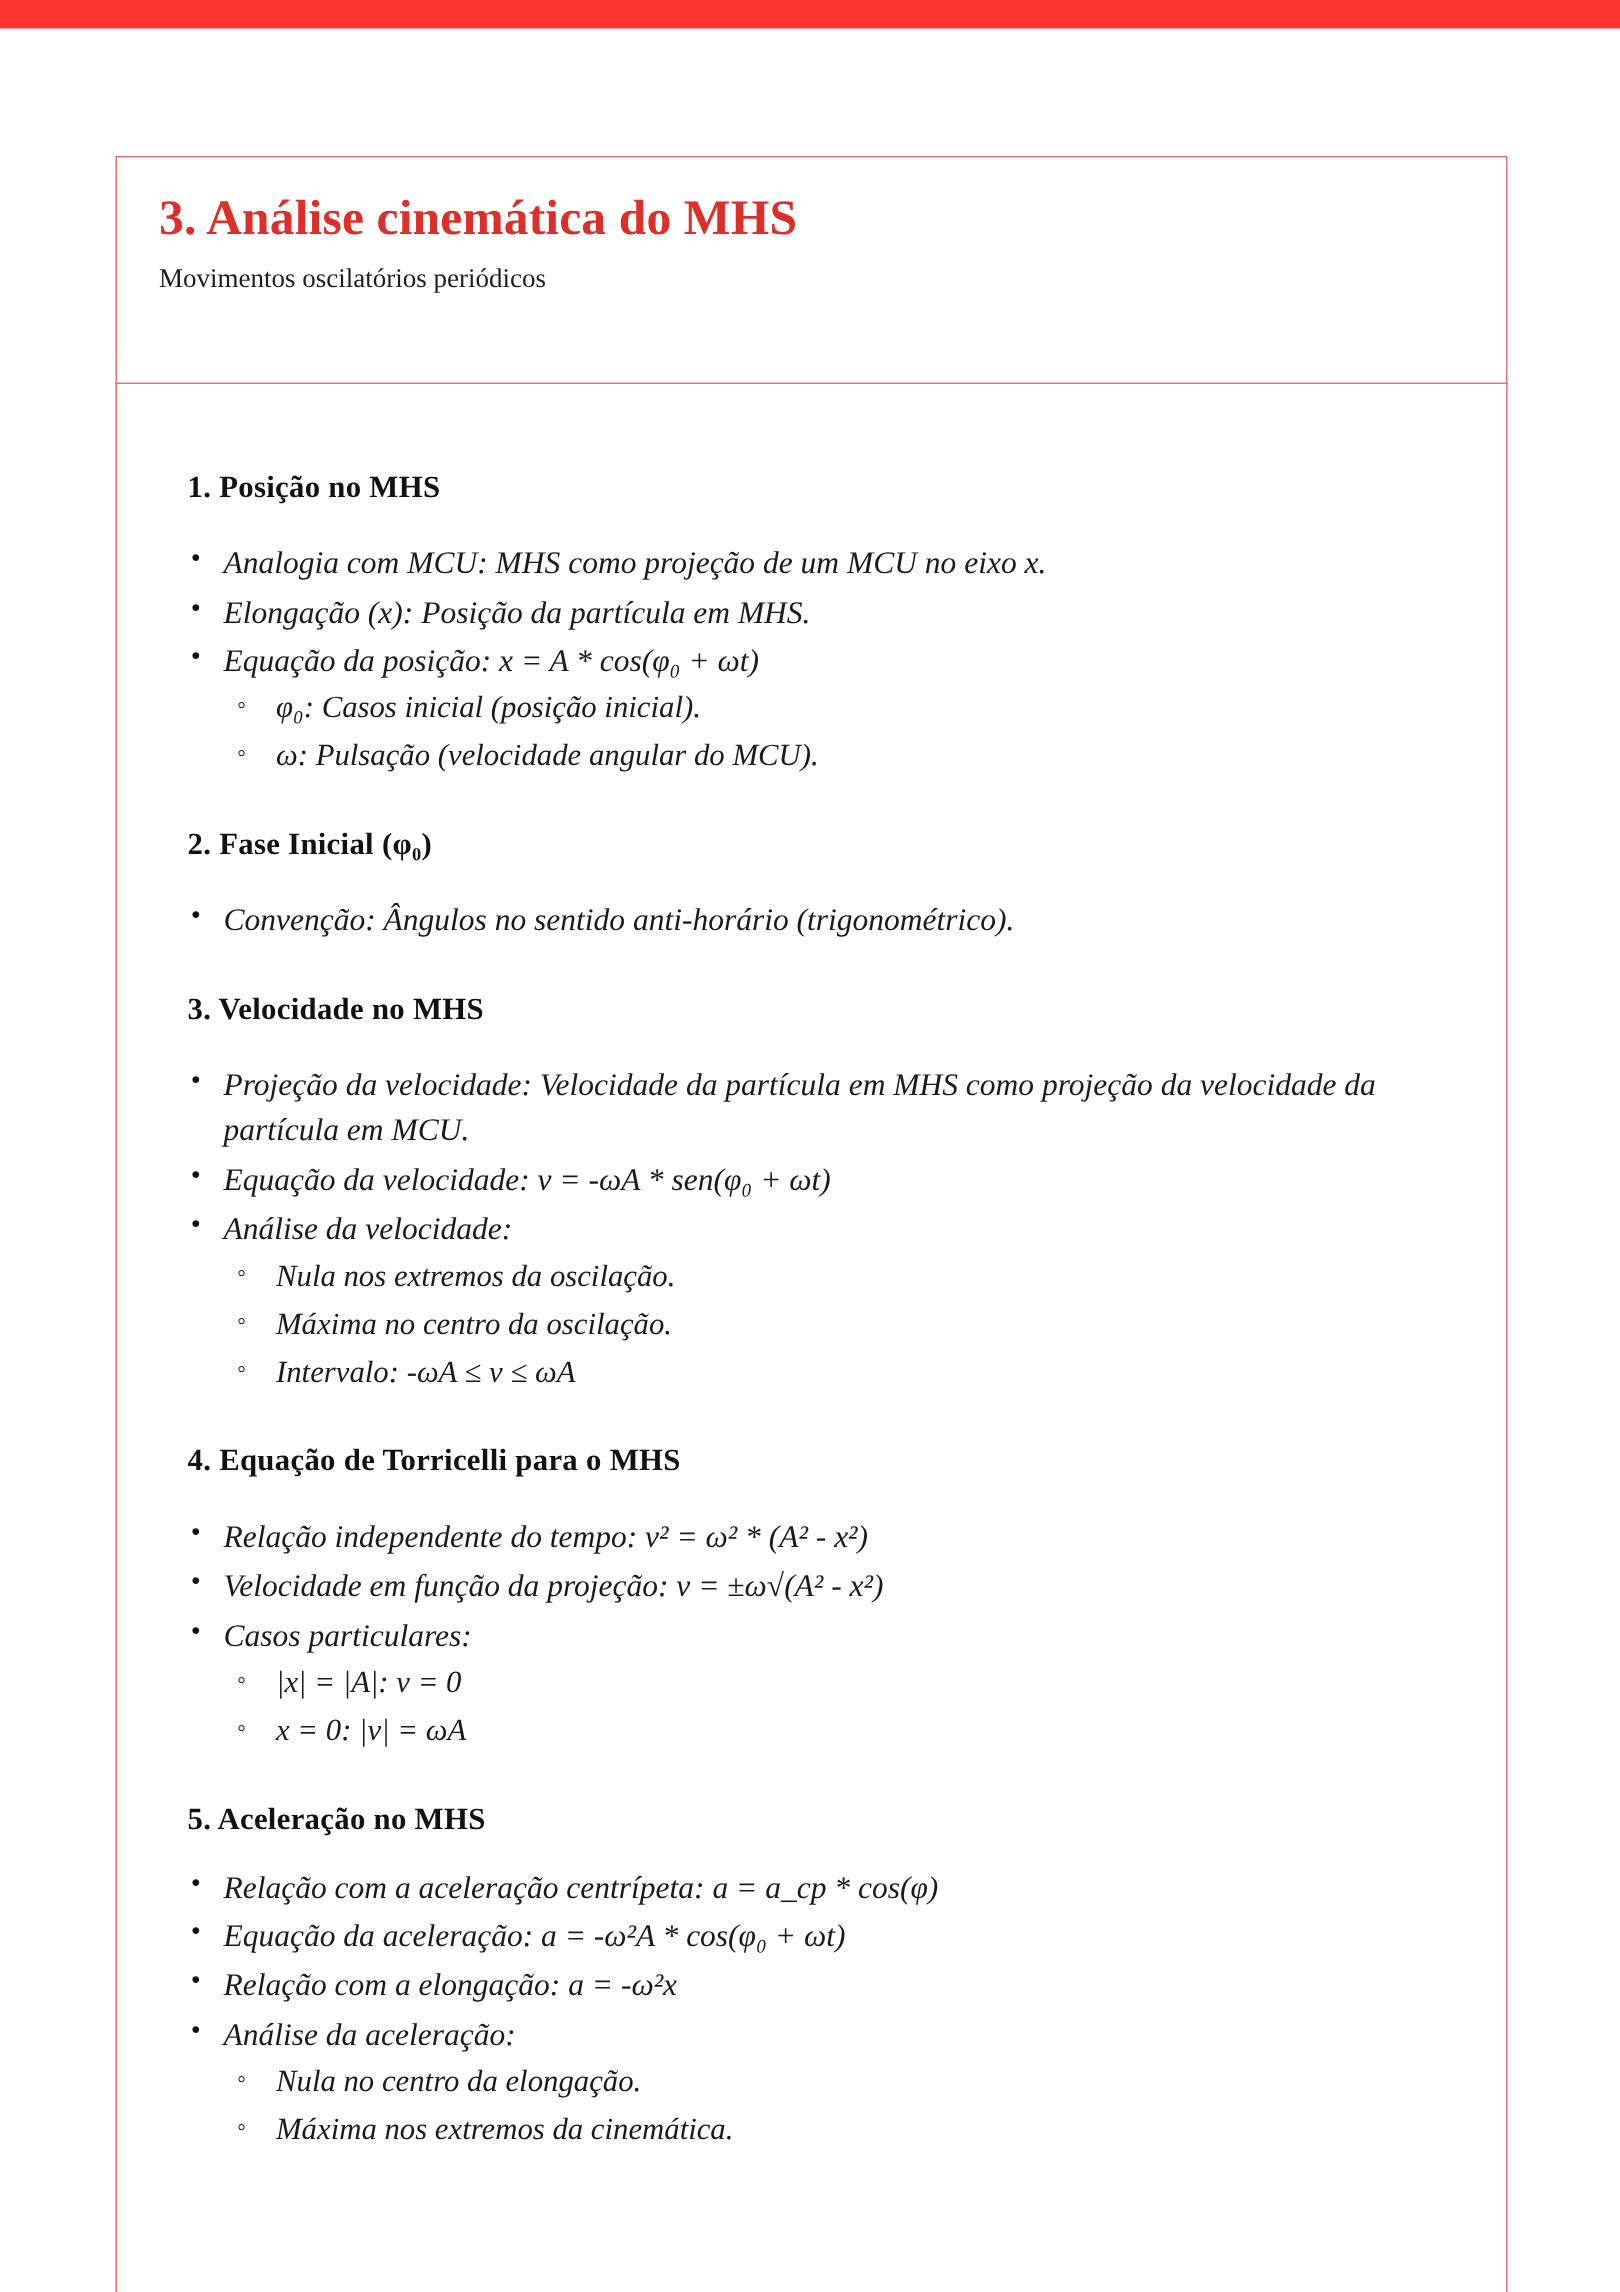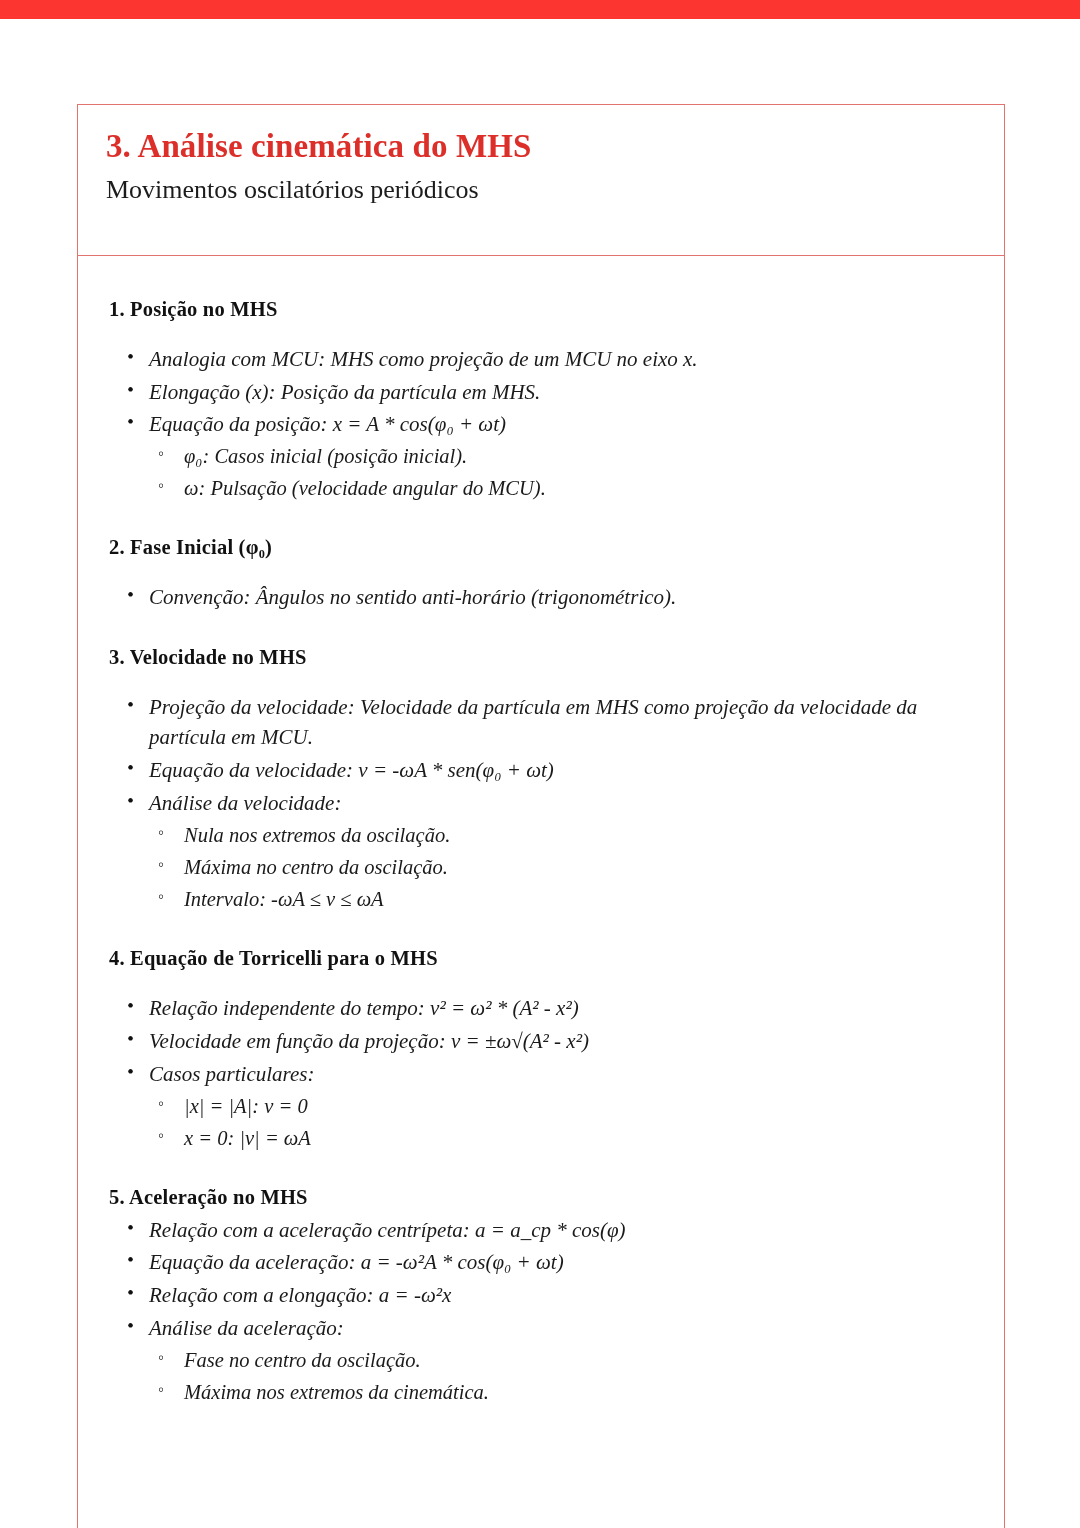--- a/index.html
+++ b/index.html
@@ -49,21 +49,21 @@
   }
   .doc-title {
     font-size: 33px;
     font-weight: bold;
     color: #dc2f2a;
     line-height: 1.2;
     letter-spacing: 0.1px;
     margin: 0;
   }
   .doc-subtitle {
-    font-size: 26px;
+    font-size: 18px;
     font-weight: normal;
     color: #1c1c1c;
     line-height: 1.25;
     margin: 7px 0 0 0;
   }
 
   
   .content-card {
     position: absolute;
     left: 77px;
@@ -78,21 +78,21 @@
   }
 
   
   .section {
     margin: 0;
   }
   .section-heading {
     font-size: 20.5px;
     font-weight: bold;
     color: #111111;
-    margin: 0;
+    margin: 16px;
     line-height: 1.3;
     letter-spacing: 0.2px;
   }
   .section + .section {
     margin-top: 31px;
   }
   .section.tight-heading .bullet-list {
     margin-top: 4px;
   }
 
@@ -204,21 +204,21 @@
               </ul></li>
           </ul>
         </div>
         <div class="section tight-heading">
           <div class="section-heading">5. Aceleração no MHS</div>
           <ul class="bullet-list">
             <li class="bullet-item"><span>Relação com a aceleração centrípeta: a = a_cp * cos(φ)</span></li>
             <li class="bullet-item"><span>Equação da aceleração: a = -ω²A * cos(φ₀ + ωt)</span></li>
             <li class="bullet-item"><span>Relação com a elongação: a = -ω²x</span></li>
             <li class="bullet-item"><span>Análise da aceleração:</span><ul class="sub-list">
-                <li class="sub-item">Fase no centro da oscilação.</li>
+                <li class="sub-item">Nula no centro da elongação.</li>
                 <li class="sub-item">Máxima nos extremos da cinemática.</li>
               </ul></li>
           </ul>
         </div>
       </div>
   </div>
 
 </div>
 
 </body></html>

